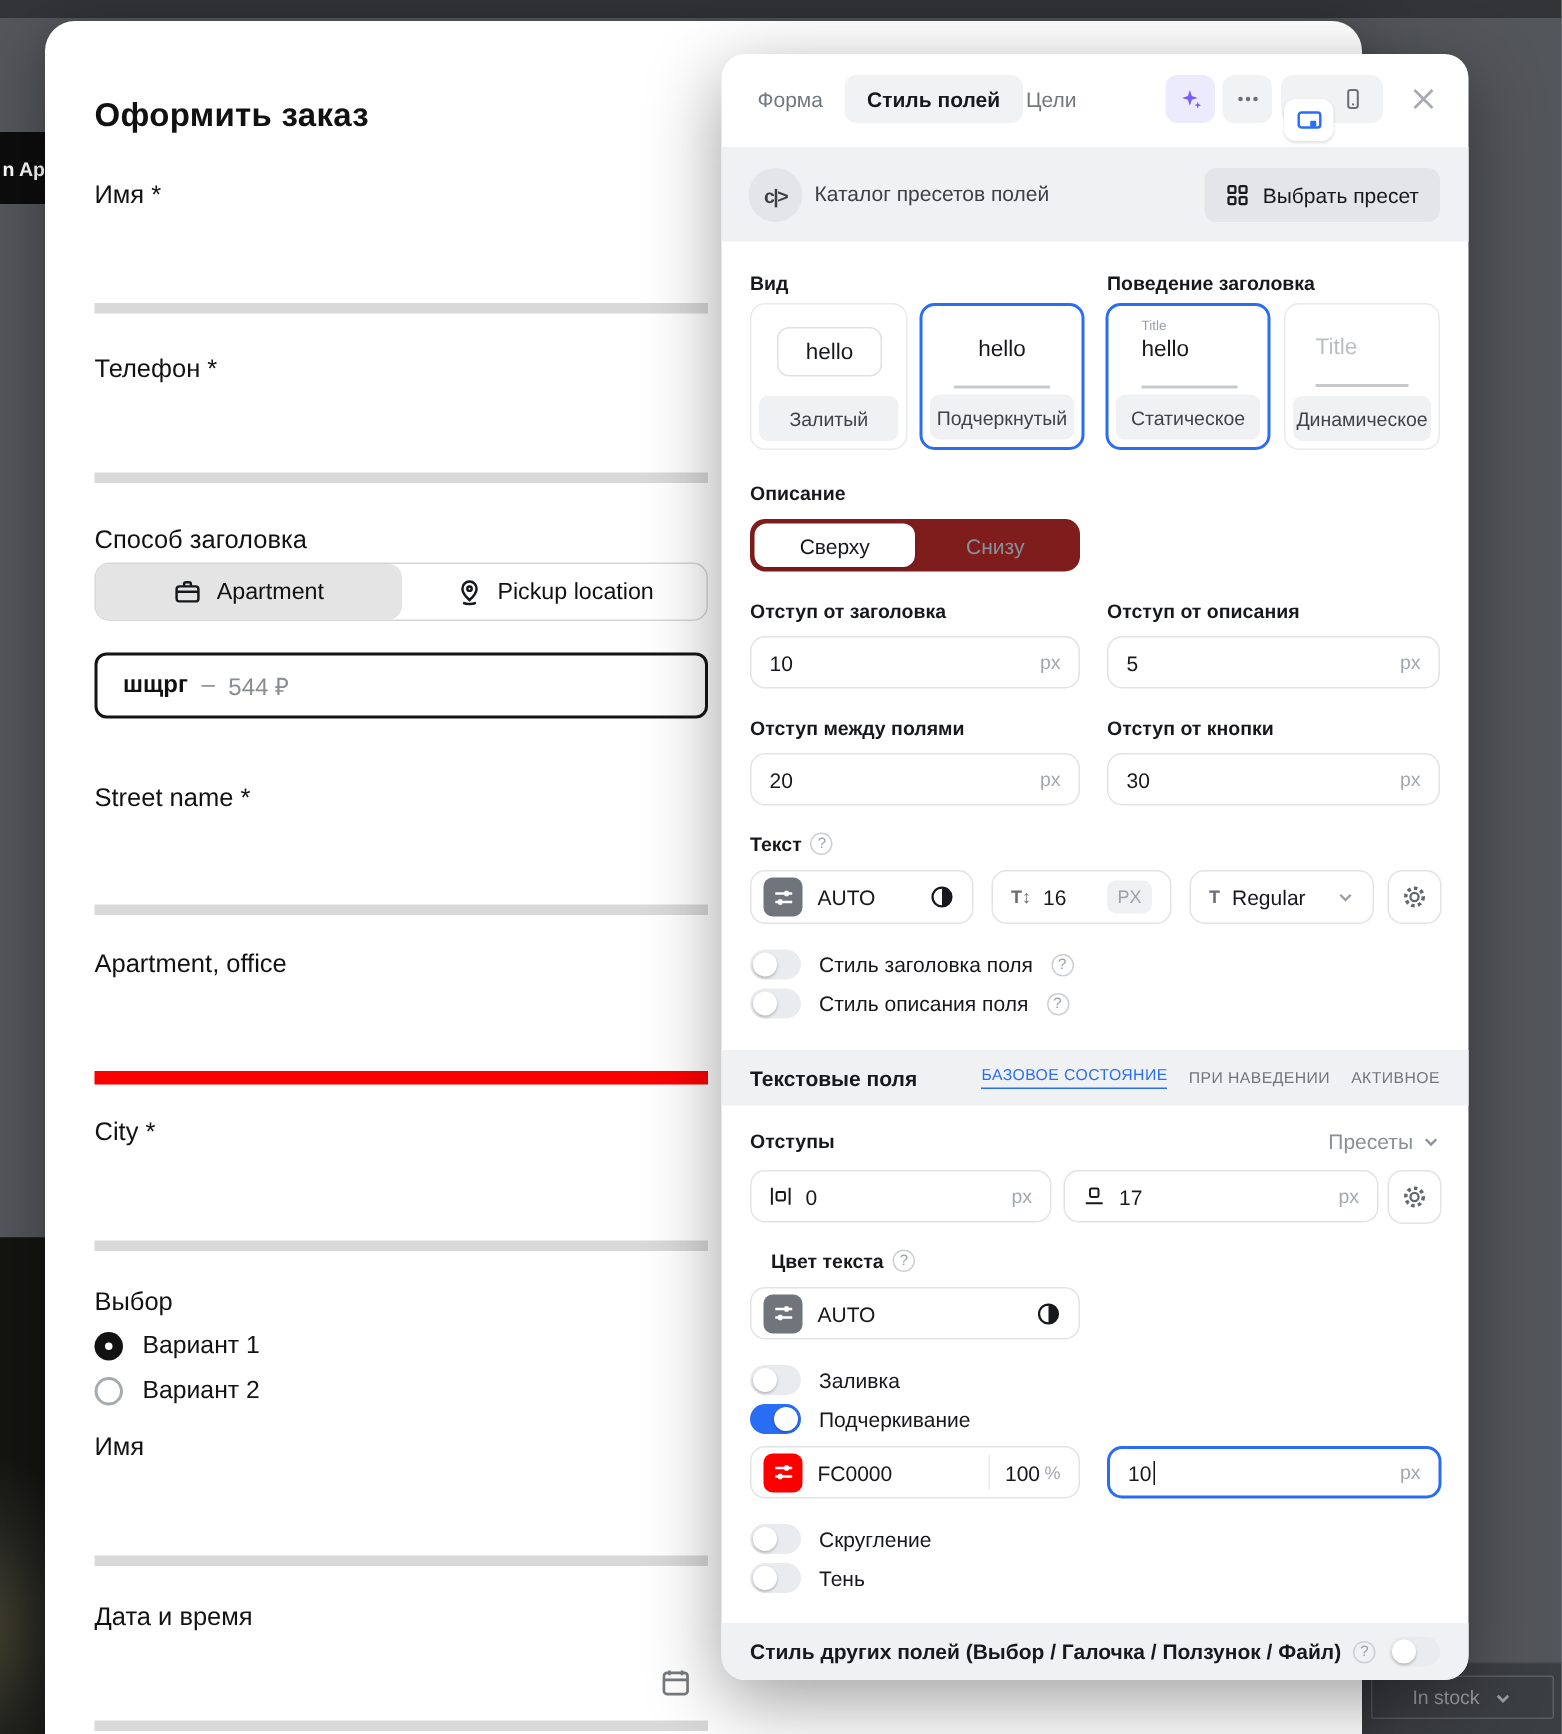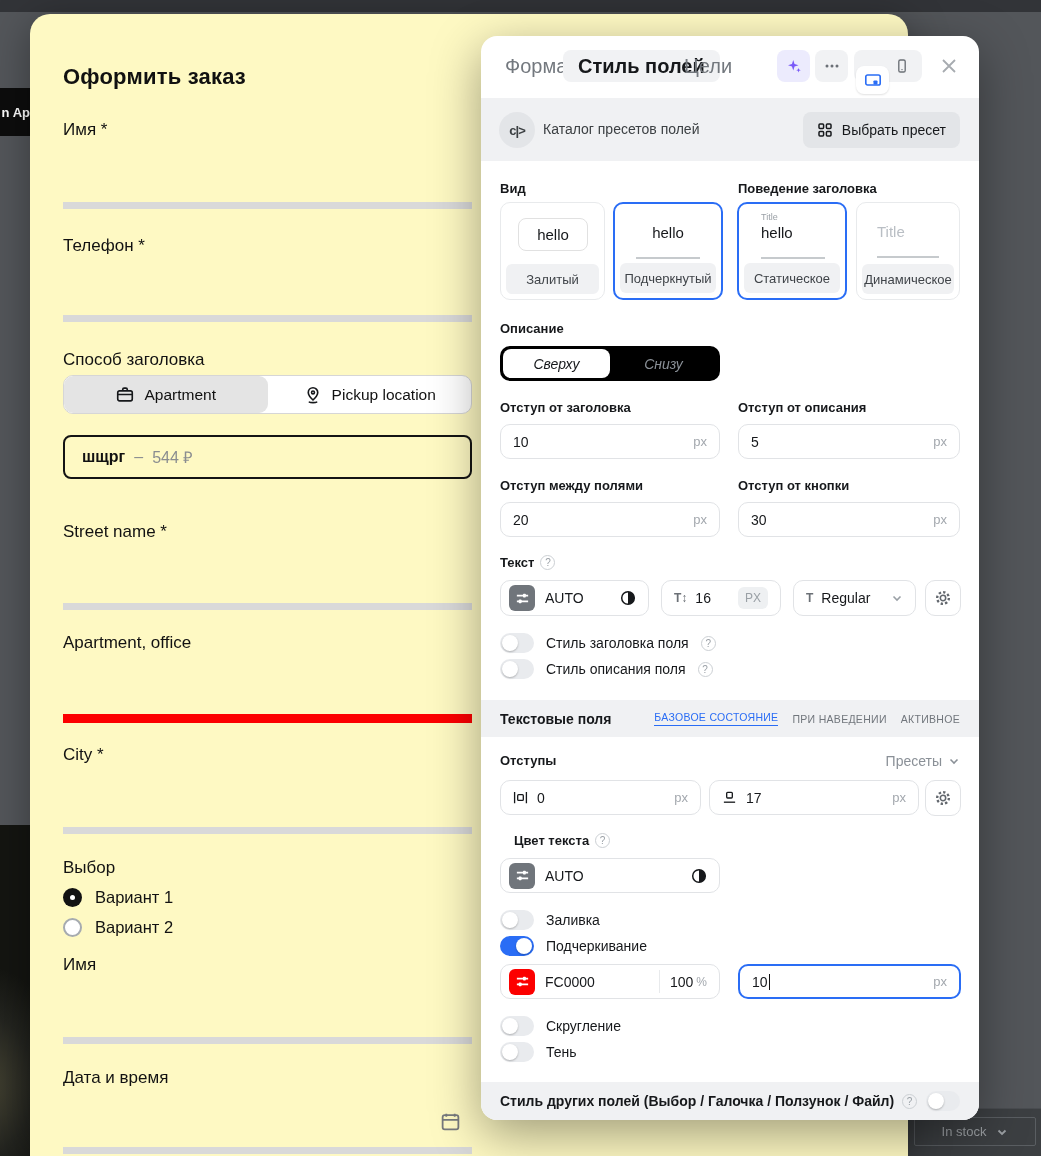--- a/index.html
+++ b/index.html
@@ -12,21 +12,21 @@
   .black-band{left:0;top:88px;width:30px;height:48px;background:#0d0d0d;color:#fff;
     font-size:13px;font-weight:700;display:flex;align-items:center;justify-content:flex-end;
     white-space:nowrap;overflow:hidden;}
   .photo{left:0;top:825px;width:30px;height:331px;
     background:radial-gradient(90px 120px at -20px 260px,#4a4836,#23241f 60%,#141511 100%),#17181a;}
   .rb-dark{left:908px;top:1108px;width:133px;height:48px;background:#3c3f42;border-top:1px solid #494c50;}
   .stock-pill{left:914px;top:1117px;width:122px;height:29px;border:1px solid #5a5e62;border-radius:2px;
     display:flex;align-items:center;justify-content:center;gap:10px;color:#9b9fa3;font-size:13px;}
 
   
-  .form-card{left:30px;top:14px;width:878px;height:1142px;background:#fef9c3;border-radius:20px 20px 0 0;
+  .form-card{left:30px;top:14px;width:878px;height:1142px;background:#ffffff;border-radius:20px 20px 0 0;
     box-shadow:0 8px 40px rgba(0,0,0,.35);}
   .f-title{left:33px;top:50px;font-size:22px;font-weight:700;color:#111;letter-spacing:.2px;}
   .f-lbl{left:33px;font-size:17px;color:#121212;}
   .u-line{left:33px;width:409px;height:7px;background:#d9d9d9;}
   .u-red{left:33px;width:409px;height:9px;}
   .f-seg{left:33px;top:361px;width:409px;height:39px;border:1px solid #d6d6d6;border-radius:10px;
     background:#fff;display:flex;overflow:hidden;}
   .f-seg .cell{flex:1;display:flex;align-items:center;justify-content:center;gap:9px;
     font-size:15.5px;color:#111;}
   .f-seg .cell.sel{background:#e4e4e4;border-radius:9px;}
@@ -36,38 +36,38 @@
   .prod-box .dim{color:#8a8d90;}
   .radio-row{left:33px;display:flex;align-items:center;gap:13px;font-size:16.5px;color:#121212;height:22px;}
   .rad{width:19px;height:19px;border-radius:50%;flex:0 0 auto;}
   .rad.sel{background:#121212;position:relative;}
   .rad.sel::after{content:"";position:absolute;left:7px;top:7px;width:5px;height:5px;border-radius:50%;background:#fff;}
   .rad.un{border:2px solid #a6abb0;background:#fff;}
 
   
   .panel{left:481px;top:36px;width:498px;height:1084px;background:#fff;border-radius:16px;
     box-shadow:0 14px 50px rgba(0,0,0,.38);}
-  .p-tab{top:14px;height:32px;line-height:32px;font-size:20px;color:#73787e;}
+  .p-tab{top:14px;height:32px;line-height:32px;font-size:14px;color:#73787e;}
   .p-tab.active{background:#f1f2f4;border-radius:8px;padding:0 15px;color:#16181b;font-weight:700;}
   .icon-pill{top:14px;height:32px;border-radius:8px;display:flex;align-items:center;justify-content:center;}
   .band{left:0;width:498px;background:#f0f1f3;}
   .band1{top:62px;height:63px;}
   .preset-circle{left:18px;top:76px;width:36px;height:36px;border-radius:50%;background:#e3e5e8;
     display:flex;align-items:center;justify-content:center;font-size:13px;font-weight:700;color:#3c4043;letter-spacing:-1px;}
   .preset-title{left:62px;top:85px;font-size:14px;color:#3c4043;}
   .preset-btn{top:76px;right:19px;height:36px;background:#e3e5e8;border-radius:8px;display:flex;
     align-items:center;gap:9px;padding:0 14px;font-size:14px;color:#16181b;}
   .s-lbl{font-size:13px;font-weight:700;color:#16181b;display:flex;align-items:center;gap:6px;}
   .qmark{width:15px;height:15px;border:1px solid #ccd0d4;border-radius:50%;font-size:10px;font-weight:400;
     color:#9aa0a6;display:inline-flex;align-items:center;justify-content:center;}
   .vcard{top:166px;height:98px;background:#fff;border:1px solid #e8eaec;border-radius:10px;}
   .vcard.sel{border:2px solid #2a6df5;}
   .vcard .pill{position:absolute;left:5px;right:5px;bottom:5px;height:30px;background:#f0f1f3;border-radius:6px;
     display:flex;align-items:center;justify-content:center;font-size:13px;color:#3f4348;white-space:nowrap;}
-  .seg2{left:19px;top:310px;width:220px;height:35px;background:#000000;border-radius:10px;display:flex;padding:3px;font-style:italic;}
+  .seg2{left:19px;top:310px;width:220px;height:35px;background:#7f1d1d;border-radius:10px;display:flex;padding:3px;}
   .seg2 .cell{flex:1;display:flex;align-items:center;justify-content:center;font-size:14px;color:#8a9097;border-radius:8px;}
   .seg2 .cell.sel{background:#fff;color:#16181b;box-shadow:0 1px 3px rgba(0,0,0,.12);}
   .inp{border:1px solid #e1e3e6;border-radius:10px;background:#fff;display:flex;align-items:center;padding:0 12px;}
   .inp .val{font-size:14px;color:#16181b;}
   .inp .unit{margin-left:auto;font-size:13px;color:#a3a8ae;}
   .inp.focused{border:2px solid #2a6df5;}
   .swatch{width:26px;height:26px;border-radius:6px;margin-right:10px;margin-left:-4px;display:flex;
     align-items:center;justify-content:center;flex:0 0 auto;}
   .badge{margin-left:auto;background:#eef0f2;border-radius:6px;padding:4px 7px;font-size:12px;color:#9aa0a6;}
   .gearbtn{width:36px;height:36px;border:1px solid #e1e3e6;border-radius:10px;display:flex;

